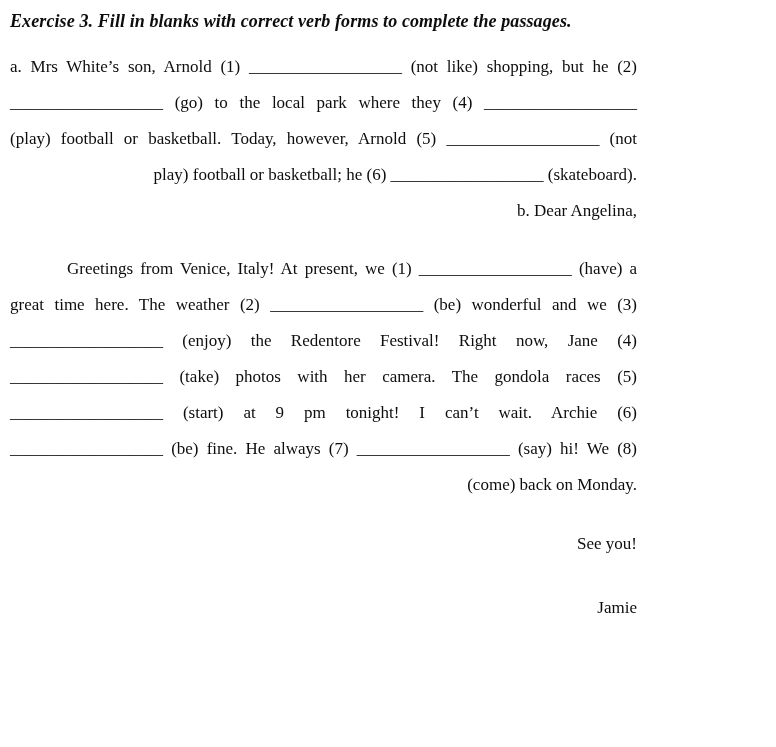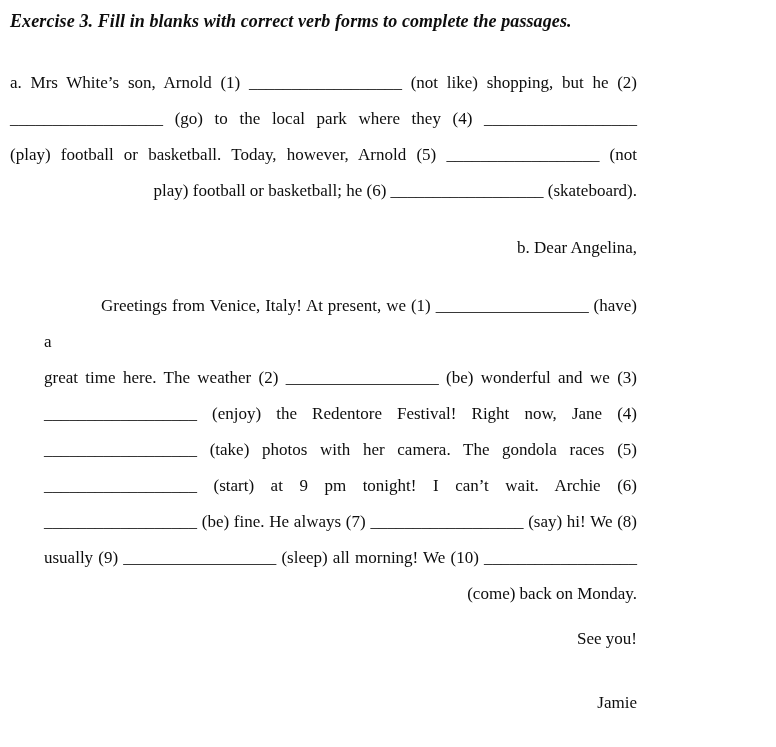--- a/index.html
+++ b/index.html
@@ -19,24 +19,24 @@
     font-style: italic;
     font-size: 18px;
     line-height: 30px;
     letter-spacing: 0.1px;
     white-space: nowrap;
   }
   .line { line-height: 36px; text-align: right; }
   
   .j { text-align: justify; text-align-last: justify; }
   .indent { text-indent: 57px; }
-  .para-a { margin-top: 29px; }
-  .salutation { margin-top: 21px; }
-  .letter { margin-top: 22px; margin-left: 34px; }
-  .closing { margin-top: 9px; }
+  .para-a { margin-top: 13px; }
+  .salutation { }
+  .letter { margin-top: 22px; }
+  .closing { margin-top: 23px; }
   .signature { margin-top: 28px; }
 </style>
 </head>
 <body>
 
 <div class="page">
 
   <div class="title">Exercise 3. Fill in blanks with correct verb forms to complete the passages.</div>
 
   <div class="para-a">
@@ -48,21 +48,20 @@
 
   <div class="line salutation">b. Dear Angelina,</div>
 
   <div class="letter">
     <div class="line j indent">Greetings from Venice, Italy! At present, we (1) __________________ (have) a</div>
     <div class="line j">great time here. The weather (2) __________________ (be) wonderful and we (3)</div>
     <div class="line j">__________________ (enjoy) the Redentore Festival! Right now, Jane (4)</div>
     <div class="line j">__________________ (take) photos with her camera. The gondola races (5)</div>
     <div class="line j">__________________ (start) at 9 pm tonight! I can’t wait. Archie (6)</div>
     <div class="line j">__________________ (be) fine. He always (7) __________________ (say) hi! We (8)</div>
-    <div class="line j">usually (9) __________________ (sleep) all morning! We (10) __________________</div>
     <div class="line">(come) back on Monday.</div>
   </div>
 
   <div class="line closing">See you!</div>
 
   <div class="line signature">Jamie</div>
 
 </div>
 
 </body></html>

